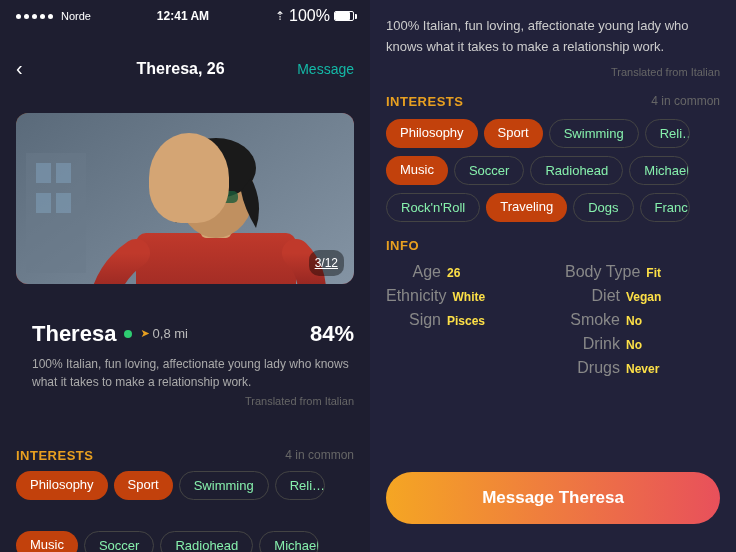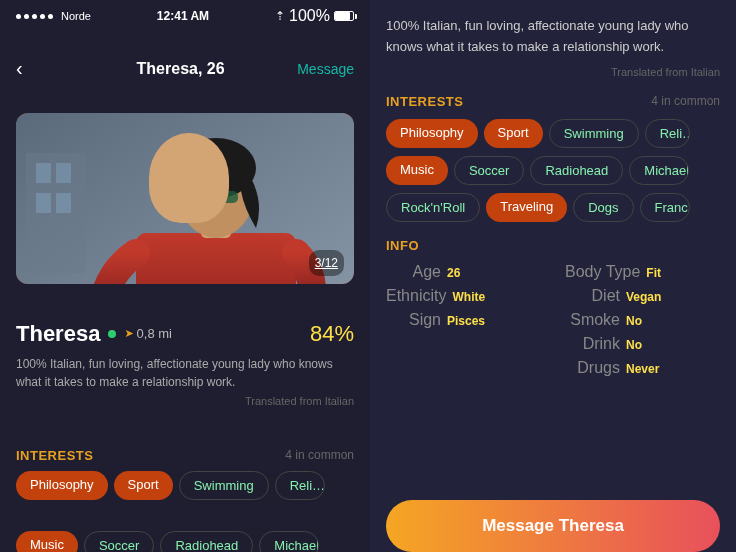--- a/index.html
+++ b/index.html
@@ -102,38 +102,39 @@
       color: #fff;
       font-size: 12px;
       background: rgba(0,0,0,0.4);
       padding: 6px 6px;
       border-radius: 10px;
       text-decoration: underline;
     }
 
     .profile-info {
       padding: 12px 16px 8px;
+      margin-left: 16px;
     }
     .profile-name-row {
       display: flex;
       align-items: center;
       justify-content: space-between;
     }
     .profile-name {
       color: #fff;
       font-size: 22px;
       font-weight: 700;
       display: flex;
       align-items: center;
       gap: 6px;
     }
     .verified-dot { width: 8px; height: 8px; border-radius: 50%; background: #2ecc71; }
     .profile-distance { color: #bbb; font-size: 13px; display: flex; align-items: center; gap: 3px; }
     .location-arrow { color: #e8a020; font-size: 11px; }
-    .match-pct { color: #fde047; font-size: 22px; font-weight: 400; }
+    .match-pct { color: #ffffff; font-size: 22px; font-weight: 700; }
 
     .profile-bio {
       color: #aaa;
       font-size: 12px;
       line-height: 1.5;
       margin-top: 8px;
     }
     .translated-text {
       color: #666;
       font-size: 11px;
@@ -216,21 +217,21 @@
       display: grid;
       grid-template-columns: 1fr 1fr;
       gap: 6px 0;
     }
     .info-col { display: flex; flex-direction: column; gap: 6px; }
     .info-row { display: flex; align-items: baseline; gap: 6px; }
     .info-key { color: #888; font-size: 16px; min-width: 55px; text-align: right; }
     .info-val { color: #fde047; font-size: 12px; font-weight: 600; }
 
     .message-btn-container {
-      padding: 10px 16px 0;
+      padding: 10px 16px 28px;
     }
     .message-btn {
       width: 100%;
       padding: 16px;
       border-radius: 30px;
       border: none;
       background: linear-gradient(90deg, #f5a623 0%, #e8505b 100%);
       color: #fff;
       font-size: 17px;
       font-weight: 600;

